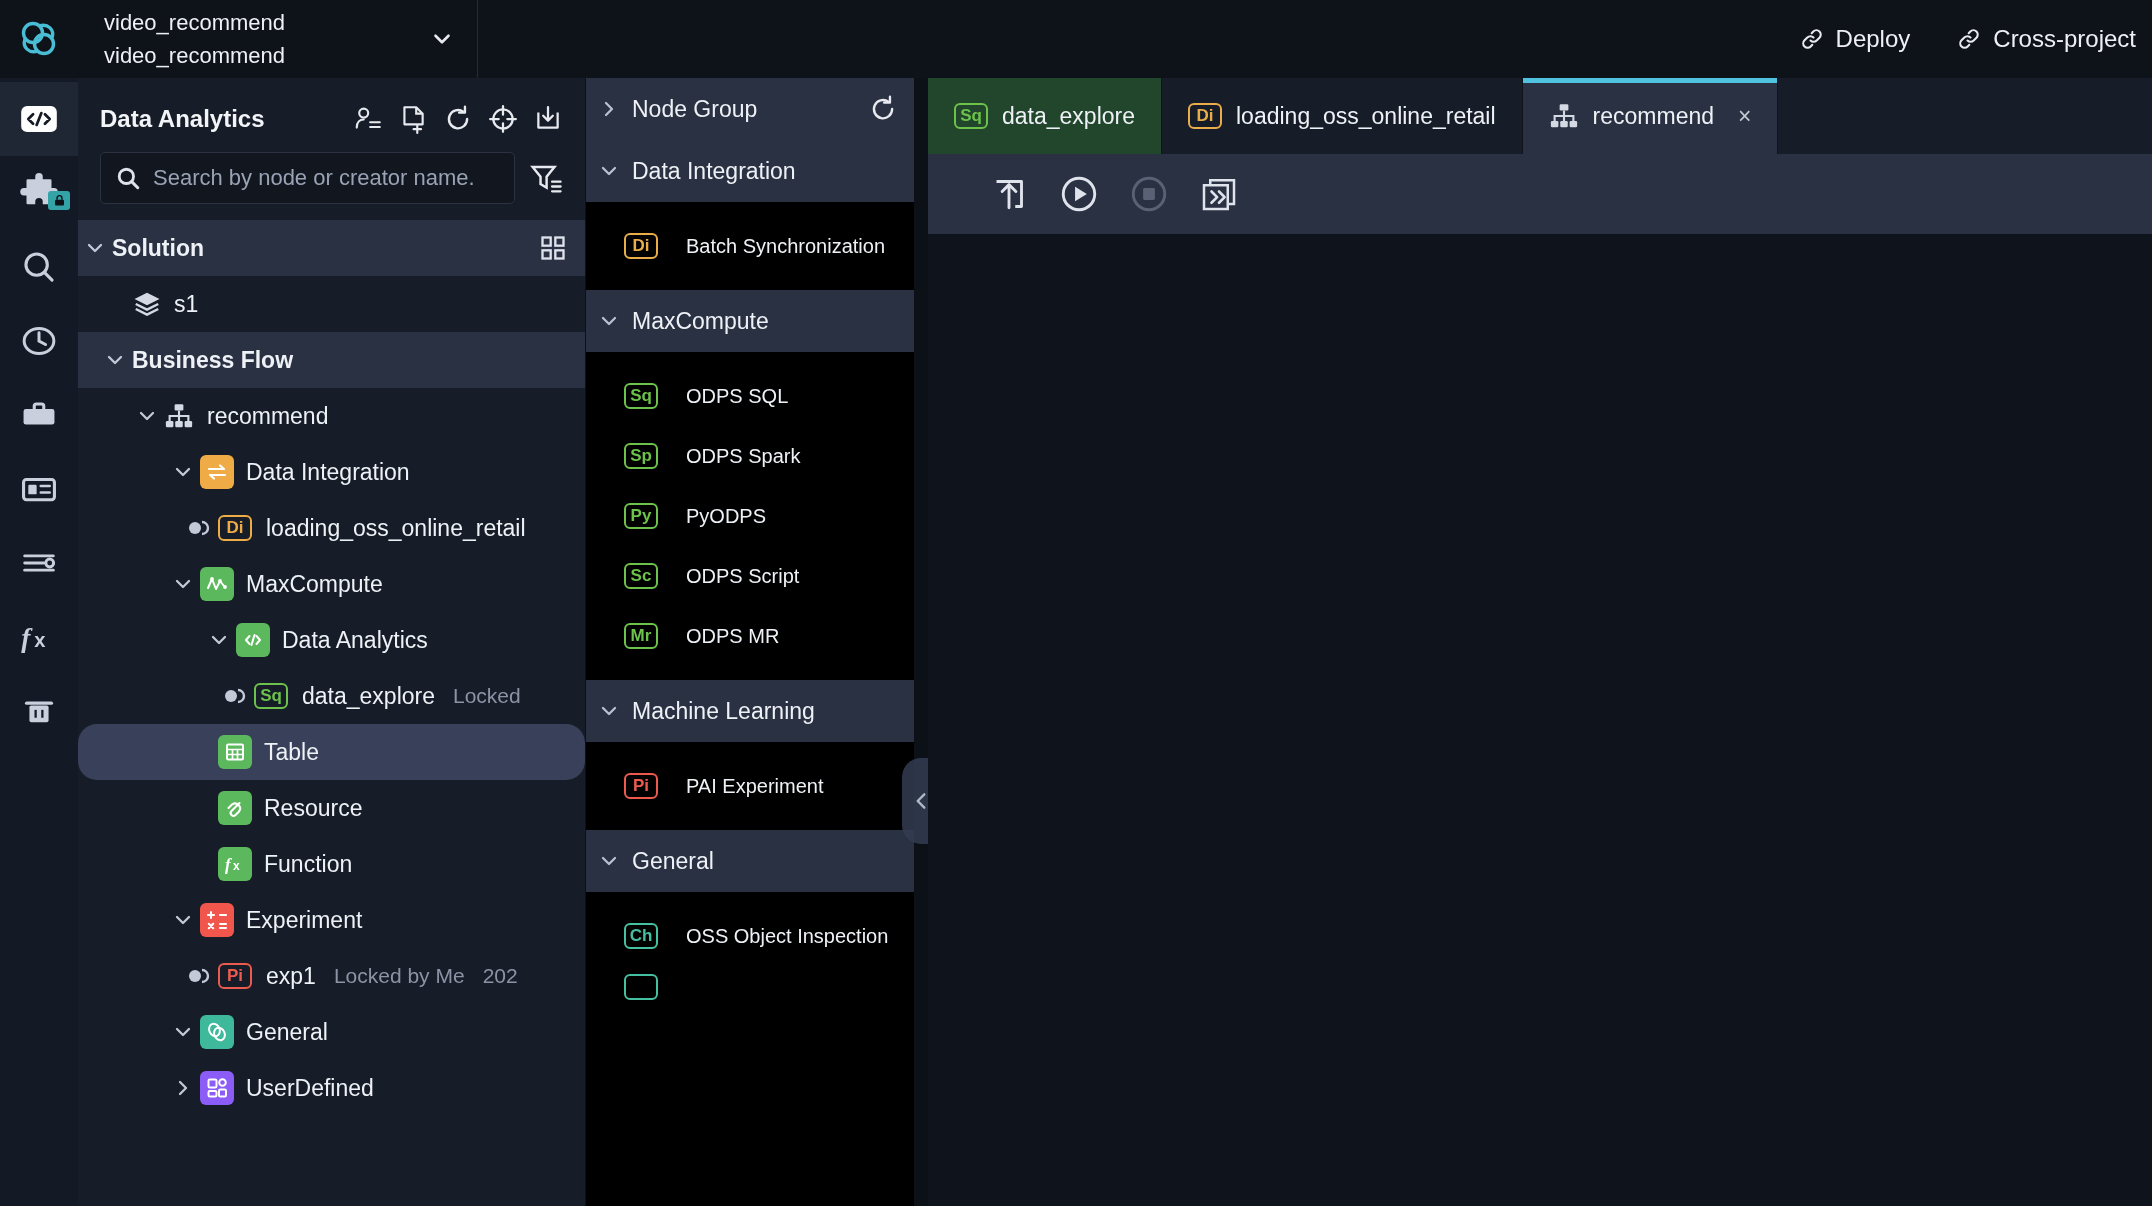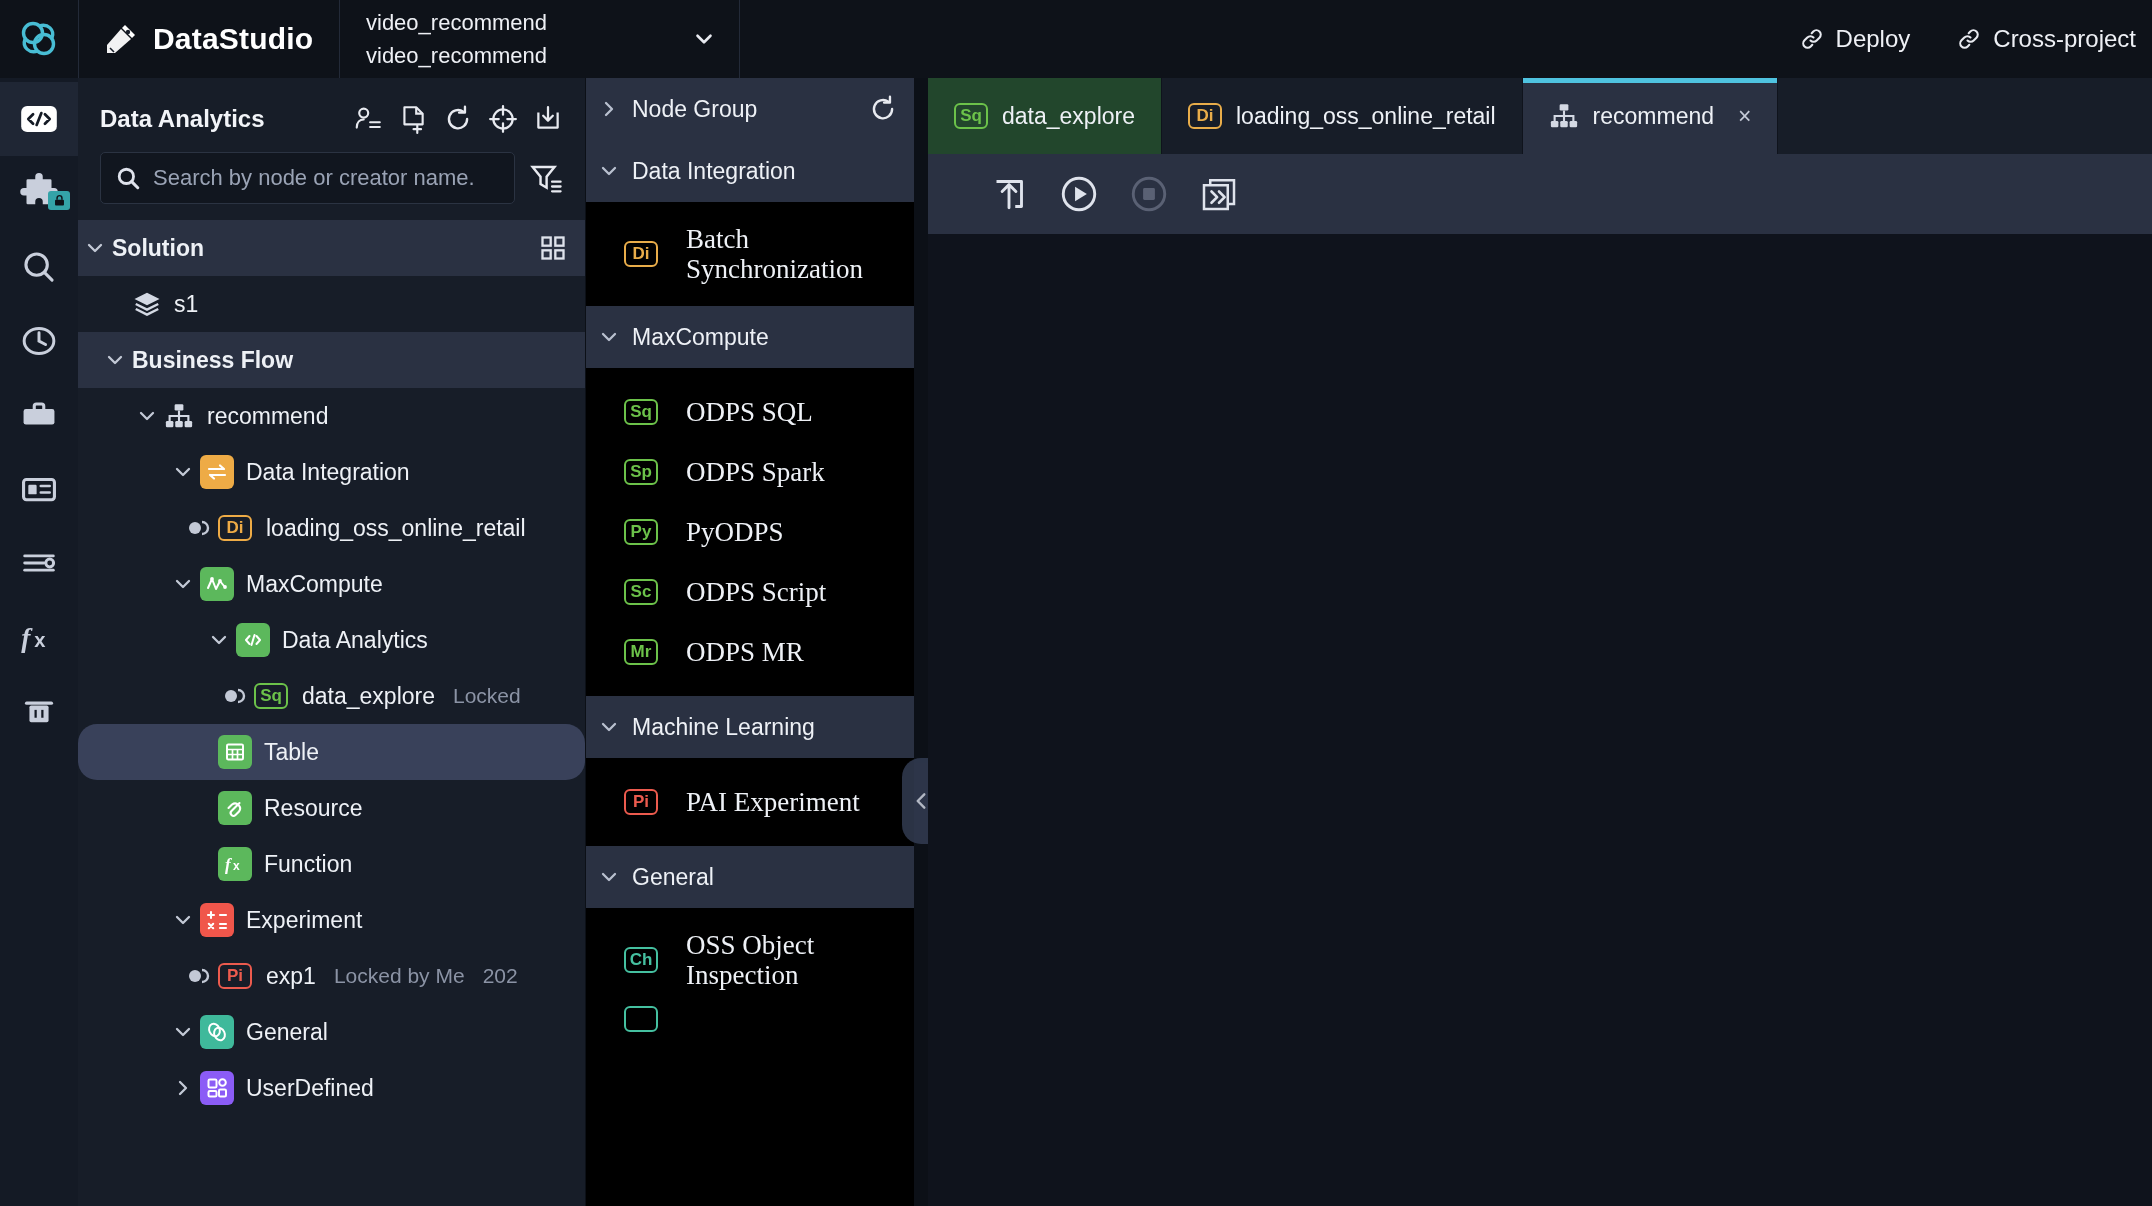--- a/index.html
+++ b/index.html
@@ -120,21 +120,21 @@
     display: flex; align-items: center; height: 62px; background: #2a3142;
     padding-right: 16px; cursor: pointer;
   }
   .pal-group .caret { width: 46px; min-width: 46px; }
   .pal-group-label { font-size: 23px; color: #eef1f6; }
   .pal-refresh { margin-left: auto; cursor: pointer; display: flex; }
   .pal-item {
     display: flex; align-items: center; min-height: 60px; padding: 8px 14px 8px 38px;
     cursor: pointer; gap: 14px;
   }
-  .pal-item-label { font-size: 27px; color: #eef1f6; line-height: 30px; font-family: Liberation Serif, serif; }
+  .pal-item-label { font-size: 20px; color: #eef1f6; line-height: 30px; }
   .pal-spacer { height: 14px; }
   .pal-divider { width: 14px; background: #0c1017; position: relative; }
   .collapse-handle {
     position: absolute; left: -12px; top: 680px;
     width: 38px; height: 86px; border-radius: 19px 0 0 19px;
     background: #333c52; display: flex; align-items: center; justify-content: center;
     cursor: pointer; opacity: .85;
   }
 
   
@@ -171,31 +171,20 @@
   <div class="topbar">
     <div class="logo-cell">
       <svg width="44" height="44" viewBox="0 0 44 44">
         <g fill="none" stroke="#48bdd4" stroke-width="3.4">
           <circle cx="16" cy="16" r="9.5"></circle>
           <circle cx="27" cy="27" r="9.5"></circle>
           <path d="M22 9 C31 6 38 13 35 21"></path>
           <path d="M21 34 C12 37 5 30 8 22"></path>
         </g>
       </svg>
-    </div>
-    <div class="brand-cell">
-      <svg width="32" height="32" viewBox="0 0 32 32">
-        <g fill="#fff">
-          <path d="M20 2 L30 12 L27 15 L17 5 Z"></path>
-          <path d="M16 6 L26 16 L10 30 L2 30 L2 22 Z" opacity=".95"></path>
-          <path d="M5 25 L9 29" stroke="#171d28" stroke-width="1.6"></path>
-        </g>
-        <circle cx="23" cy="9" r="2.2" fill="#171d28"></circle>
-      </svg>
-      <span class="brand-name">DataStudio</span>
     </div>
     <div class="proj-cell">
       <div class="proj-lines">
         <span class="proj-line">video_recommend</span>
         <span class="proj-line">video_recommend</span>
       </div>
       <svg width="26" height="26" viewBox="0 0 24 24">
         <path d="M6 9 L12 15 L18 9" fill="none" stroke="#e8eaf0" stroke-width="2.4" stroke-linecap="round" stroke-linejoin="round"></path>
       </svg>
     </div>

